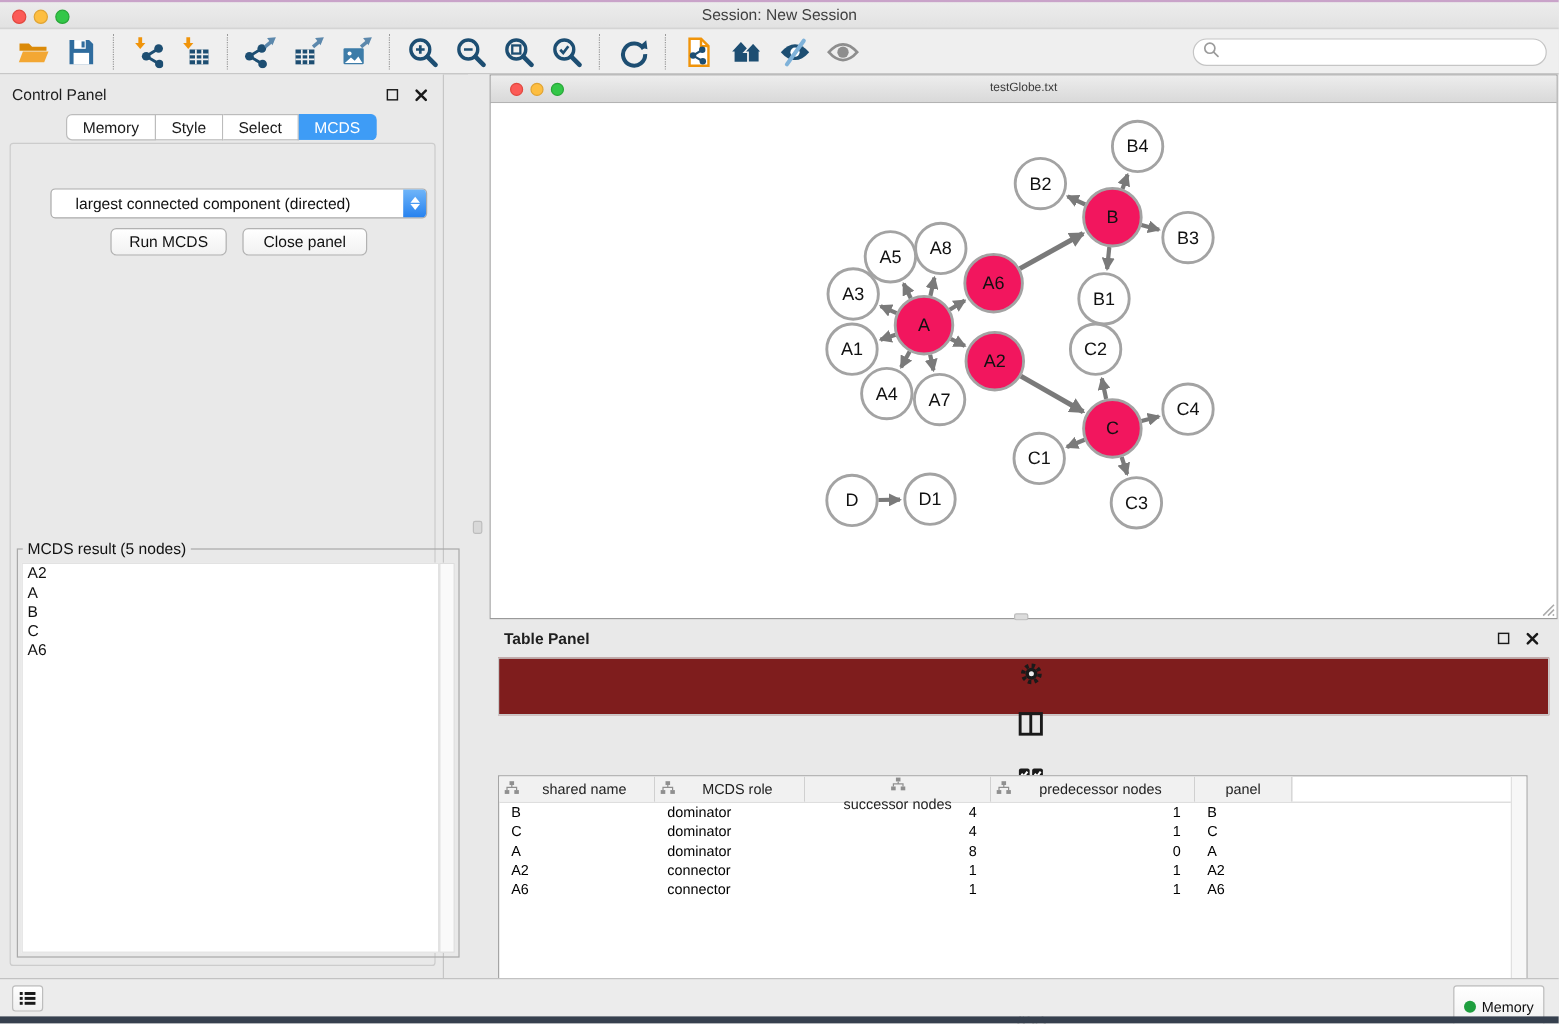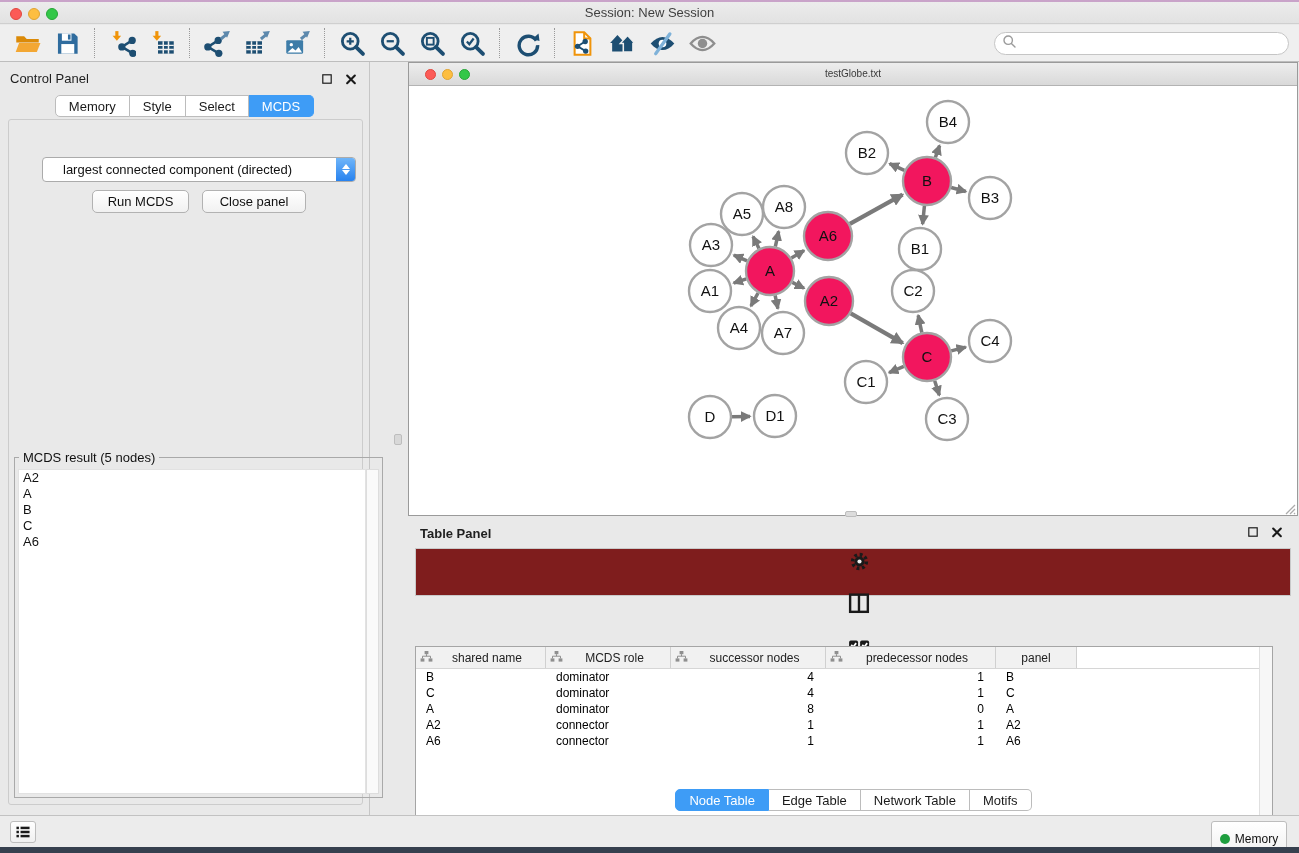--- a/index.html
+++ b/index.html
@@ -524,21 +524,21 @@
             <span><svg width="13" height="13" viewBox="0 0 13 13">
                 <g fill="#8F8F8F">
                   <rect x="4.6" y="1" width="3.8" height="3.2"></rect>
                   <rect x="0.6" y="8.4" width="3.8" height="3.2"></rect>
                   <rect x="8.6" y="8.4" width="3.8" height="3.2"></rect>
                 </g>
                 <path d="M6.5 4.2v2M2.5 8.4V6.2h8v2.2" stroke="#8F8F8F" fill="none" stroke-width="1"></path>
               </svg></span>
             <span class="th-label">MCDS role</span>
           </div>
-          <div class="th" style="width: 155px;">
+          <div class="th" style="width: 155px; flex-direction: column;">
             <span><svg width="13" height="13" viewBox="0 0 13 13">
                 <g fill="#8F8F8F">
                   <rect x="4.6" y="1" width="3.8" height="3.2"></rect>
                   <rect x="0.6" y="8.4" width="3.8" height="3.2"></rect>
                   <rect x="8.6" y="8.4" width="3.8" height="3.2"></rect>
                 </g>
                 <path d="M6.5 4.2v2M2.5 8.4V6.2h8v2.2" stroke="#8F8F8F" fill="none" stroke-width="1"></path>
               </svg></span>
             <span class="th-label">successor nodes</span>
           </div>
@@ -589,28 +589,20 @@
           <div class="tr">
             <div class="td left" style="width: 130px;">A6</div>
             <div class="td left" style="width: 125px;">connector</div>
             <div class="td right" style="width: 155px;">1</div>
             <div class="td right" style="width: 170px;">1</div>
             <div class="td left" style="width: 81px;">A6</div>
           </div>
         </div>
       <div id="tbl-scroll"></div>
     </div>
-    <div id="bottom-tabs">
-        <div class="seg" id="bottom-tabs-seg">
-          <div class="tab active">Node Table</div>
-          <div class="tab">Edge Table</div>
-          <div class="tab">Network Table</div>
-          <div class="tab">Motifs</div>
-        </div>
-      </div>
   </div>
 </div>
 
 <div id="status-bar" class="abs">
   <div id="list-btn">
     <svg width="18" height="18" viewBox="0 0 22 22">
         <g fill="#1a1a1a">
           <rect x="3" y="4.5" width="3" height="3"></rect>
           <rect x="8" y="4.5" width="11" height="3"></rect>
           <rect x="3" y="9.5" width="3" height="3"></rect>

